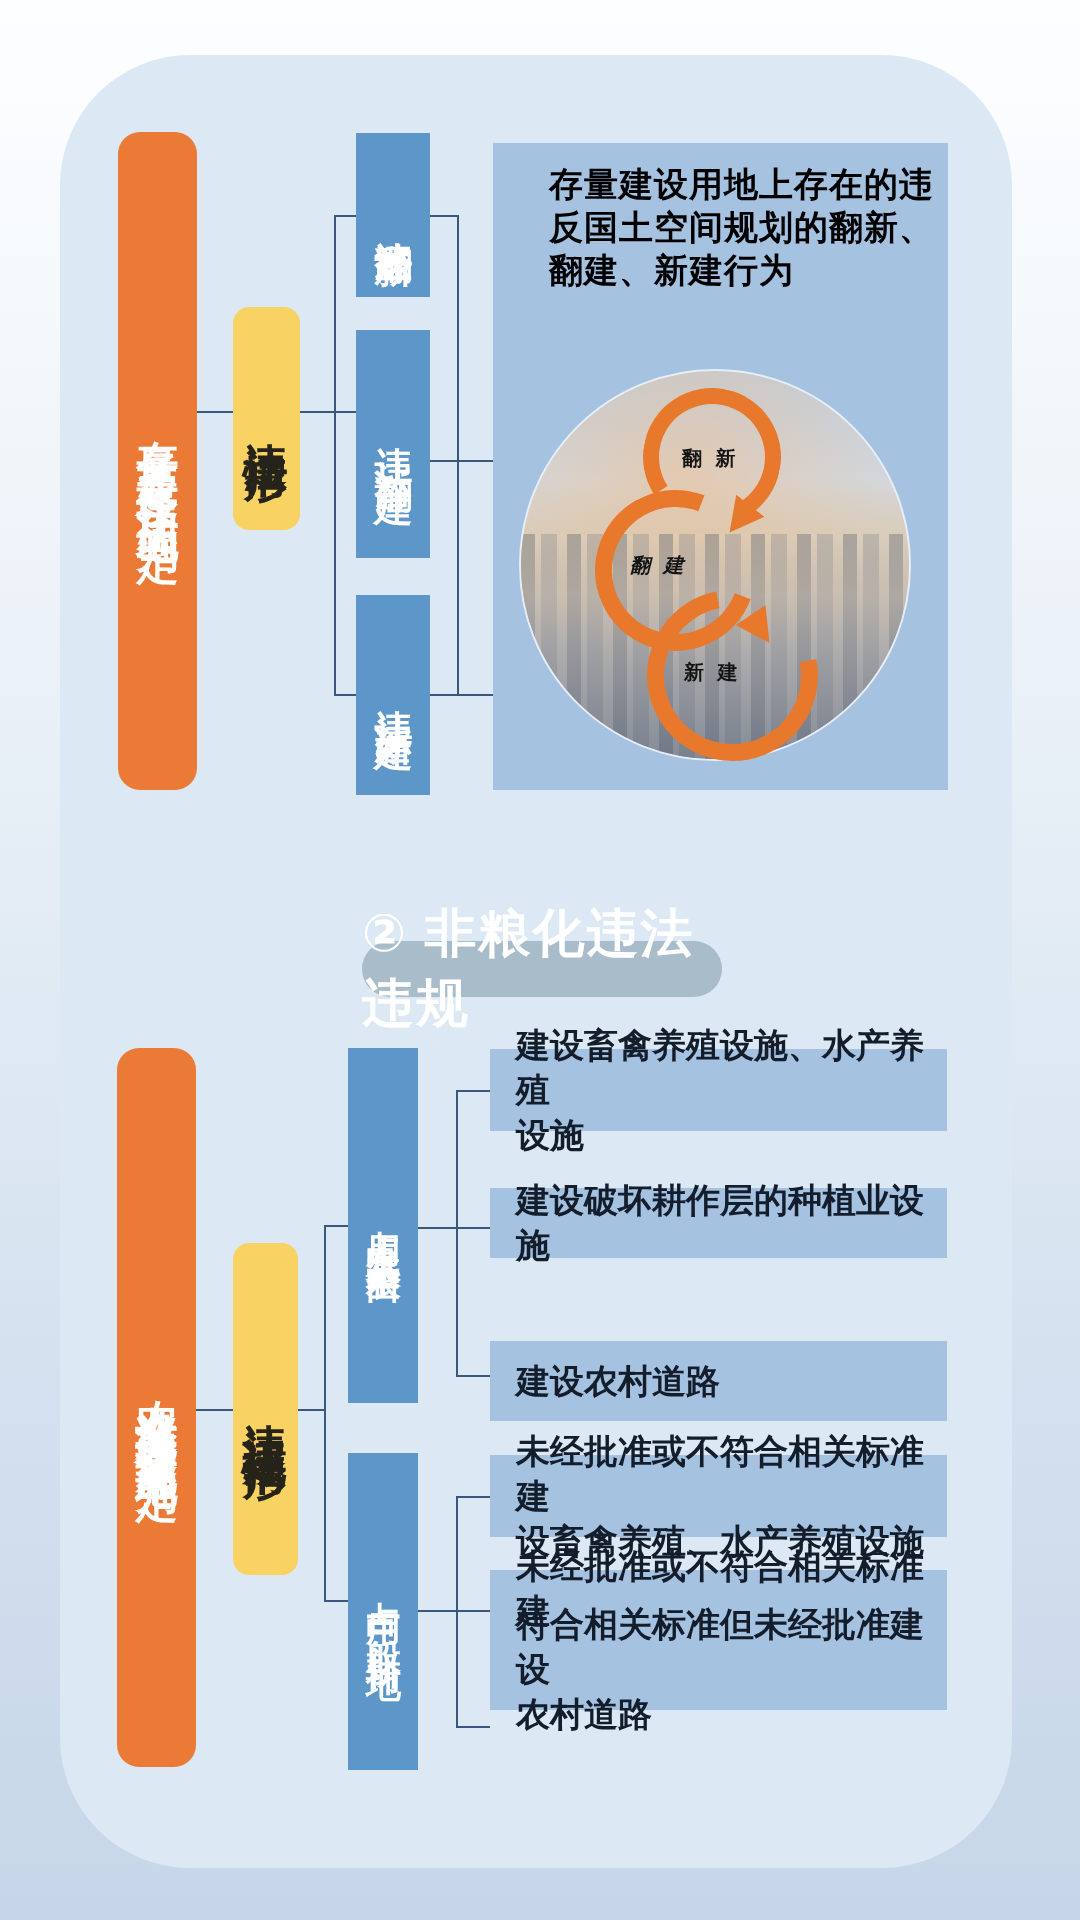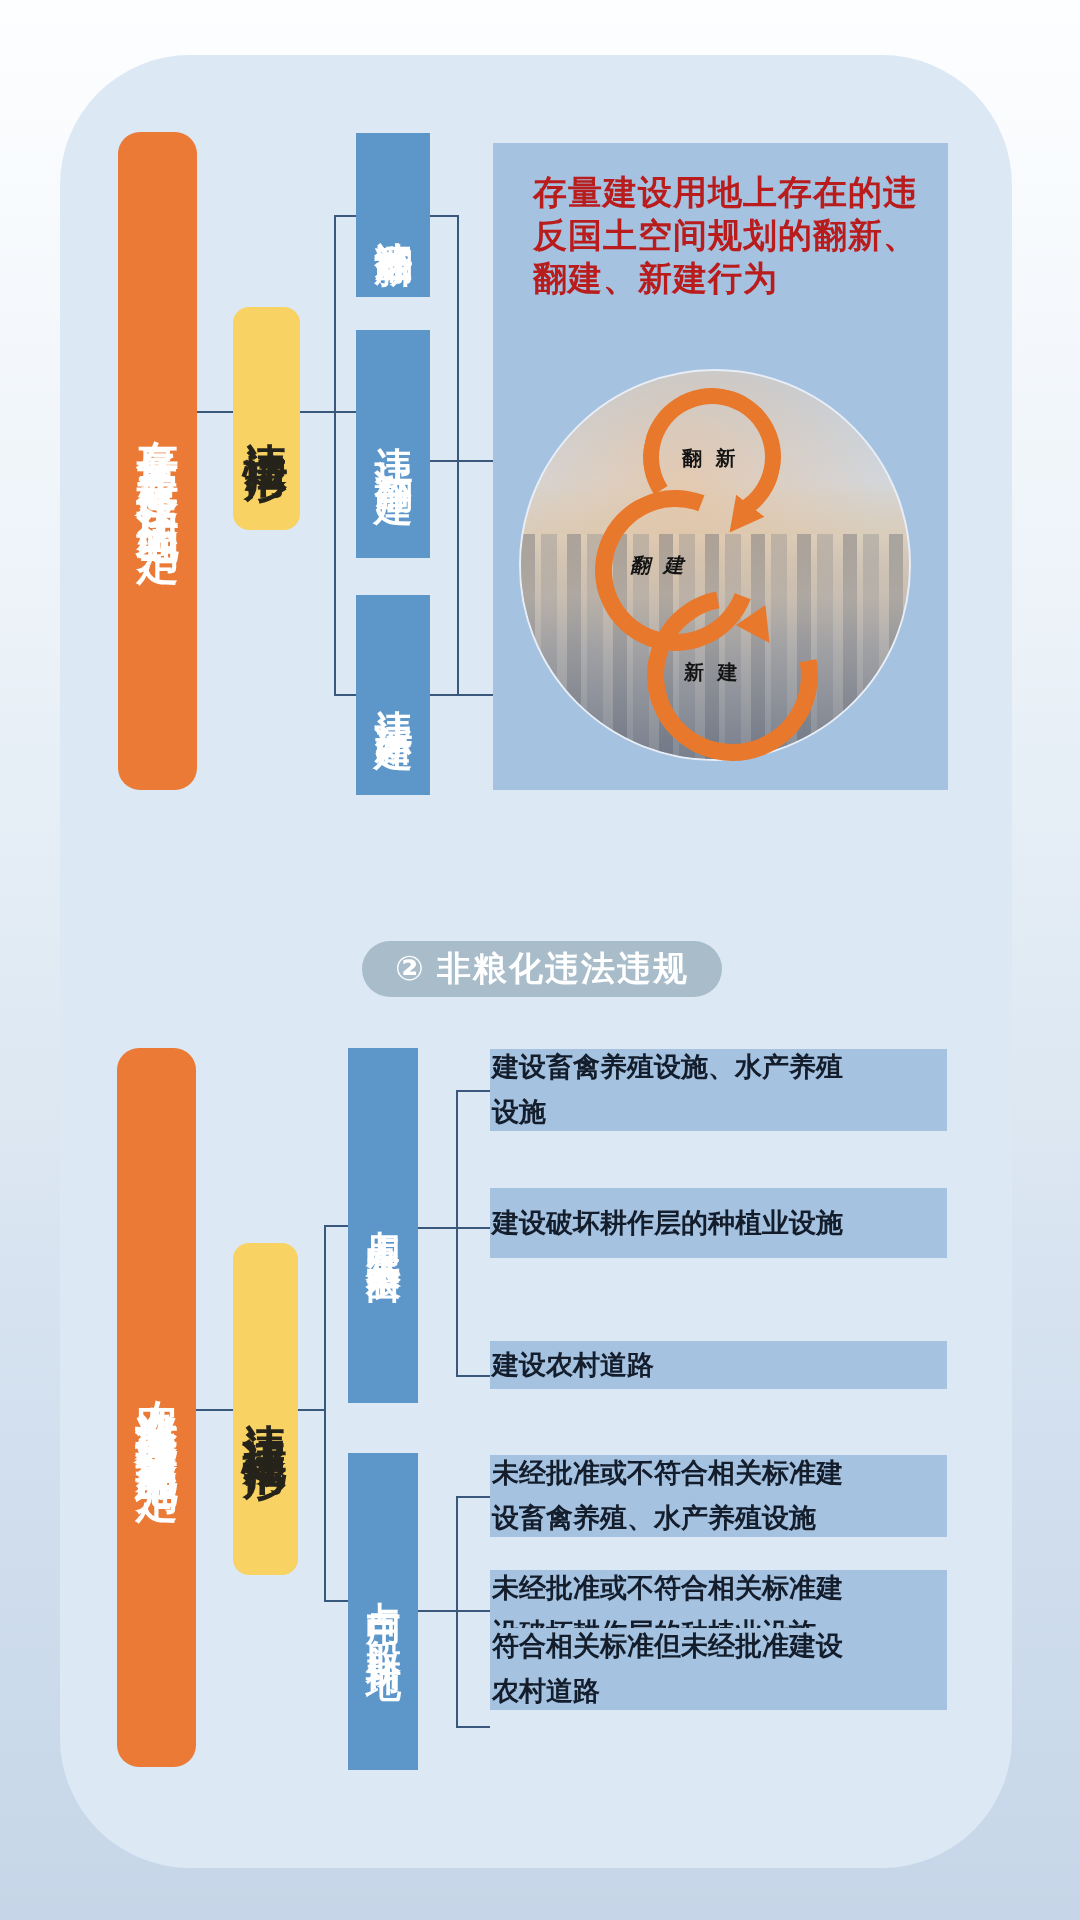--- a/index.html
+++ b/index.html
@@ -20,35 +20,35 @@
     display:flex;align-items:center;justify-content:center;
     writing-mode:vertical-rl;text-orientation:upright;
     color:#ffffff;font-weight:bold;text-align:center;
   }
   .rootbox{background:#ea7a35;border-radius:22px;font-size:42px;}
   .conbox{background:#f8d364;border-radius:16px;color:#26231a;font-size:44px;}
   .branchbox{background:#5d97c9;font-size:38px;}
   .groupbox{background:#5d97c9;font-size:35px;}
   .panel{background:#a6c2e1;}
   .panel-text{
-    position:absolute;left:40px;top:20px;width:390px;
-    font-size:34px;line-height:43px;color:#b91c1c;font-weight:bold;
-    white-space:pre-line;letter-spacing:1px;margin-top:8px;
+    position:absolute;left:56px;top:20px;width:390px;
+    font-size:34px;line-height:43px;color:#000000;font-weight:bold;
+    white-space:pre-line;letter-spacing:1px;
   }
   .itembox{
     position:absolute;left:490px;width:457px;background:#a6c2e1;
     display:flex;align-items:center;
-    font-size:27px;line-height:45px;color:#131d2b;font-weight:bold;
-    padding-left:2px;box-sizing:border-box;white-space:pre-line;
+    font-size:34px;line-height:45px;color:#131d2b;font-weight:bold;
+    padding-left:26px;box-sizing:border-box;white-space:pre-line;
   }
   .badge{
     position:absolute;left:362px;top:941px;width:360px;height:56px;
     background:#a8bcc9;border-radius:28px;
     display:flex;align-items:center;justify-content:center;
-    color:#ffffff;font-weight:bold;font-size:34px;letter-spacing:2px;
+    color:#ffffff;font-weight:bold;font-size:52px;letter-spacing:2px;
   }
   .photo{
     position:absolute;left:519px;top:369px;width:392px;height:392px;
     border-radius:50%;overflow:hidden;border:2px solid #e8eef6;box-sizing:border-box;
     background:linear-gradient(180deg,#c2cdd9 0%,#d3d6da 28%,#dccfbc 42%,#c5b8a9 55%,#a3a5ab 72%,#848b97 100%);
   }
   .photo .glow{
     position:absolute;left:0;top:0;width:100%;height:100%;
     background:radial-gradient(circle at 42% 28%,rgba(246,186,128,0.45),rgba(246,186,128,0) 55%);
   }
@@ -139,19 +139,19 @@
 <div class="abs vtext rootbox" style="left:117px;top:1048px;width:79px;height:719px;letter-spacing:6px;">农业设施建设违法违规用地判定</div>
 
 <div class="abs vtext conbox" style="left:233px;top:1243px;width:65px;height:332px;letter-spacing:7px;">违法违规情形</div>
 
 <div class="abs vtext groupbox" style="left:348px;top:1048px;width:70px;height:355px;letter-spacing:6px;">占用永久基本农田</div>
 <div class="abs vtext groupbox" style="left:348px;top:1453px;width:70px;height:317px;letter-spacing:13px;">占用一般耕地</div>
 
 <div class="itembox" style="top:1049px;height:82px;">建设畜禽养殖设施、水产养殖
 设施</div>
 <div class="itembox" style="top:1188px;height:70px;">建设破坏耕作层的种植业设施</div>
-<div class="itembox" style="top:1341px;height:48px;">建设农村道路</div>
+<div class="itembox" style="top:1341px;height:80px;">建设农村道路</div>
 <div class="itembox" style="top:1455px;height:82px;">未经批准或不符合相关标准建
 设畜禽养殖、水产养殖设施</div>
 <div class="itembox" style="top:1570px;height:82px;">未经批准或不符合相关标准建
 设破坏耕作层的种植业设施</div>
 <div class="itembox" style="top:1628px;height:82px;">符合相关标准但未经批准建设
 农村道路</div>
 
 </body></html>

